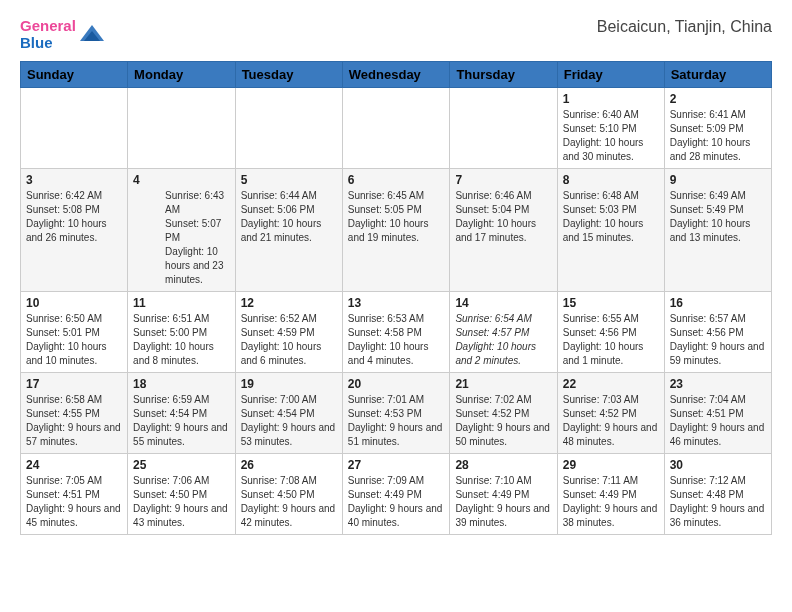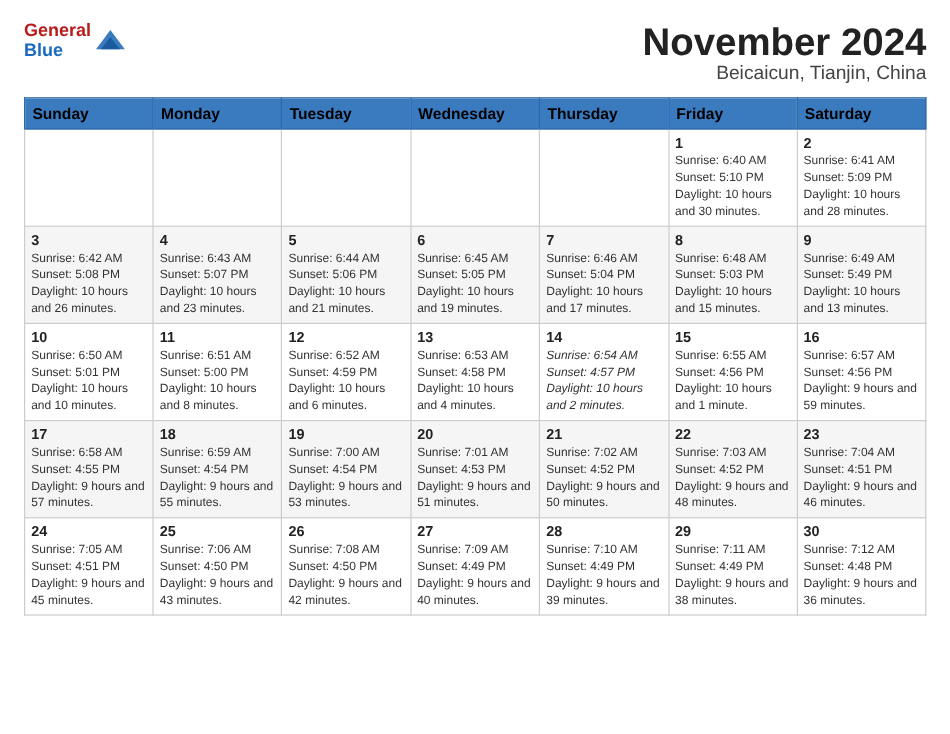--- a/index.html
+++ b/index.html
@@ -22,21 +22,21 @@
     .logo {
       display: flex;
       align-items: center;
       gap: 0;
     }
     .logo-text {
       font-size: 15px;
       font-weight: bold;
       line-height: 1.1;
     }
-    .logo-text .general { color: #b91c1c; }
+    .logo-text .general { color: #ec4899; }
     .logo-text .blue { color: #1a6bbf; }
     .logo-icon {
       width: 28px;
       height: 28px;
       margin-left: 2px;
     }
     .title-block {
       text-align: right;
     }
     .title-block h1 {
@@ -106,21 +106,20 @@
             <span class="blue">Blue</span>
           </span>
           <svg class="logo-icon" viewBox="0 0 28 28">
             <polygon points="14,4 26,20 2,20" fill="#3a7abf"></polygon>
             <polygon points="14,10 22,20 6,20" fill="#1a5a9f"></polygon>
           </svg>
         </div>
       </div>
     </div>
     <div class="title-block">
-      <h1>November 2024</h1>
       <h2>Beicaicun, Tianjin, China</h2>
     </div>
   </div>
 
   <table class="calendar">
     <thead>
       <tr>
       <th>Sunday</th>
           <th>Monday</th>
           <th>Tuesday</th>
@@ -152,21 +151,21 @@
         </tr>
         <tr>
           <td>
             <span class="day-number">3</span>
             <div class="day-info" style="white-space: pre-line;">Sunrise: 6:42 AM
 Sunset: 5:08 PM
 Daylight: 10 hours and 26 minutes.</div>
           </td>
           <td>
             <span class="day-number">4</span>
-            <div class="day-info" style="white-space: pre-line;">Sunrise: 6:43 AM
+            <div class="day-info" style="white-space: pre-line; margin-left: 32px;">Sunrise: 6:43 AM
 Sunset: 5:07 PM
 Daylight: 10 hours and 23 minutes.</div>
           </td>
           <td>
             <span class="day-number">5</span>
             <div class="day-info" style="white-space: pre-line;">Sunrise: 6:44 AM
 Sunset: 5:06 PM
 Daylight: 10 hours and 21 minutes.</div>
           </td>
           <td>

